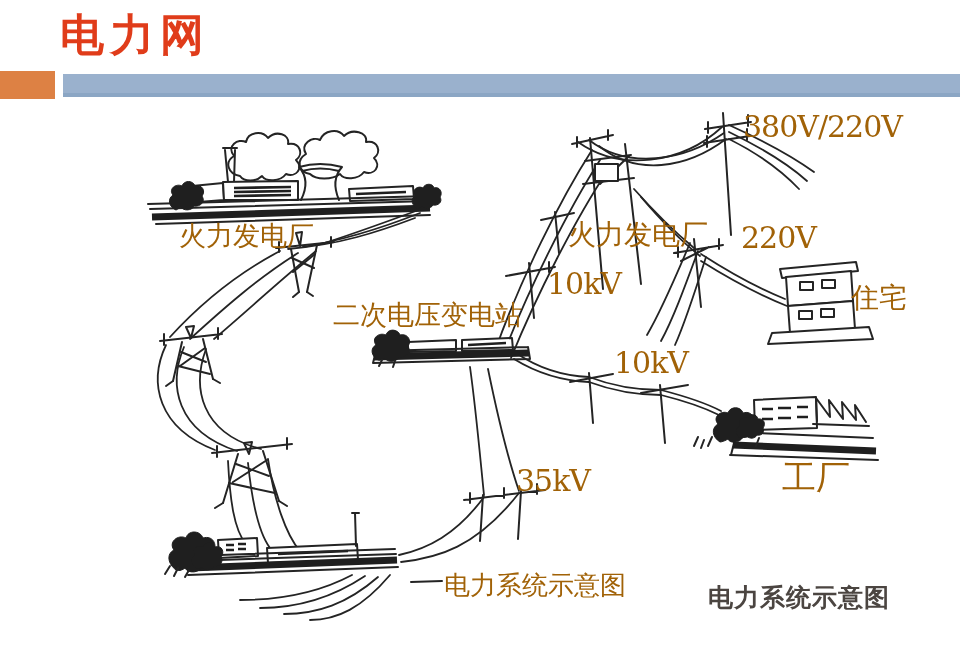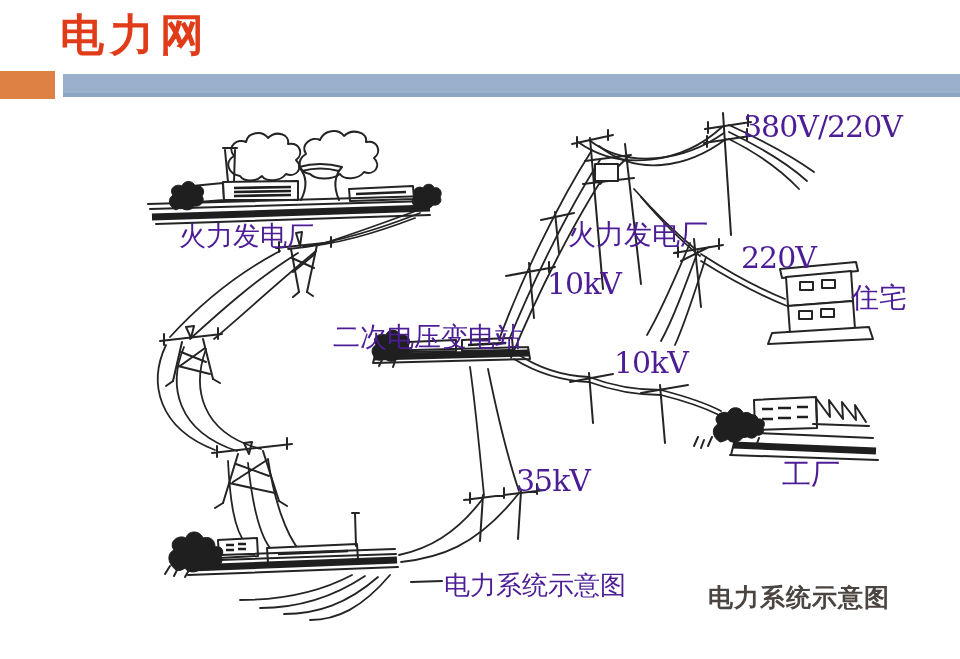--- a/index.html
+++ b/index.html
@@ -10,35 +10,35 @@
   .accent-square{position:absolute;left:0;top:71px;width:55px;height:28px;background:#dd8144;}
   .accent-bar{position:absolute;left:63px;top:74px;right:0;height:19px;background:#9ab1cd;
               border-bottom:4px solid #8ba6c4;}
   svg.diagram{position:absolute;left:0;top:0;}
   svg .ln{stroke:#242424;stroke-width:2;fill:none;stroke-linecap:round;stroke-linejoin:round;}
   svg .wire{stroke:#242424;stroke-width:1.8;fill:none;stroke-linecap:round;}
   svg .thick{stroke:#1f1f1f;stroke-width:7;fill:none;stroke-linecap:butt;}
   svg .stripe{stroke:#1f1f1f;stroke-width:2.6;fill:none;}
   svg .blob{fill:#1f1f1f;stroke:#1f1f1f;stroke-width:1;}
   svg .white{fill:#ffffff;stroke:#242424;stroke-width:2;stroke-linejoin:round;}
-  .lbl{position:absolute;color:#4c1d95;white-space:nowrap;
+  .lbl{position:absolute;color:#a16207;white-space:nowrap;
        font-family:"DejaVu Serif","Liberation Serif",serif;}
   .zh{font-size:27px;}
   .num{font-size:30px;letter-spacing:-1px;}
   .lbl-plant{left:179px;top:218px;}
   .lbl-v380{left:743px;top:109px;}
   .lbl-transformer{left:568px;top:216px;font-size:28px;}
   .lbl-kv10a{left:547px;top:266px;}
-  .lbl-v220{left:741px;top:240px;text-align:right;}
+  .lbl-v220{left:741px;top:220px;text-align:right;}
   .lbl-house{left:851px;top:279px;font-size:28px;text-align:right;}
-  .lbl-sub2{left:333px;top:319px;}
+  .lbl-sub2{left:333px;top:297px;}
   .volt-list{left:246px;top:321px;line-height:33px;}
   .lbl-kv10b{left:614px;top:345px;}
   .lbl-kv35{left:516px;top:463px;}
-  .lbl-factory{left:782px;top:455px;font-size:29px;}
+  .lbl-factory{left:782px;top:455px;font-size:34px;}
   .lbl-sub1{left:444px;top:568px;font-size:26px;}
   .caption{position:absolute;left:708px;top:581px;font-size:25px;font-weight:bold;
            color:#4b4541;letter-spacing:1px;font-family:"Liberation Sans","DejaVu Sans",sans-serif;}
 </style>
 </head>
 <body>
 
 <div class="slide">
 
   <div class="title">电力网</div>

